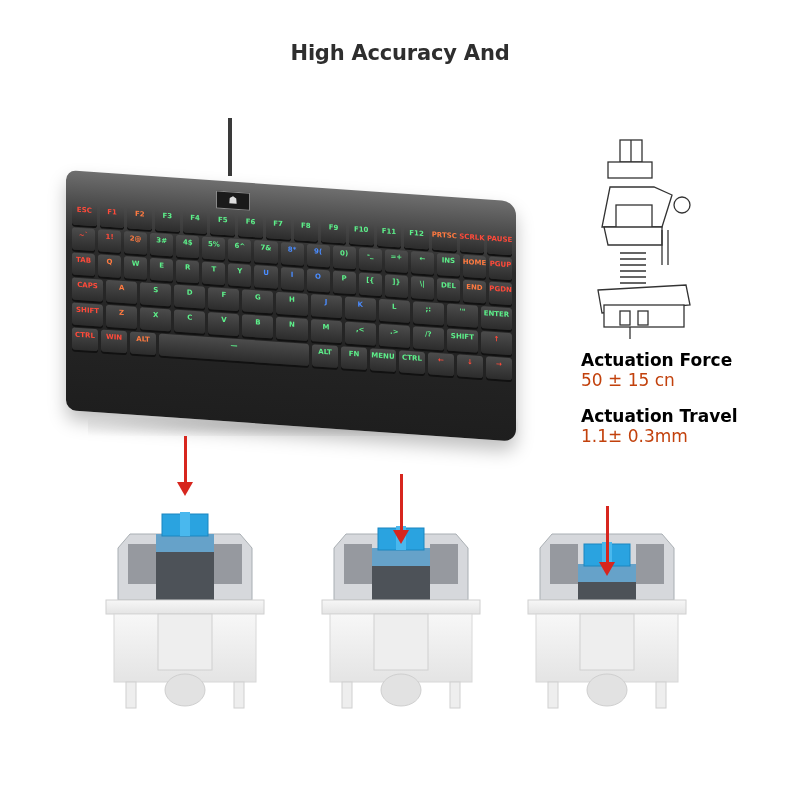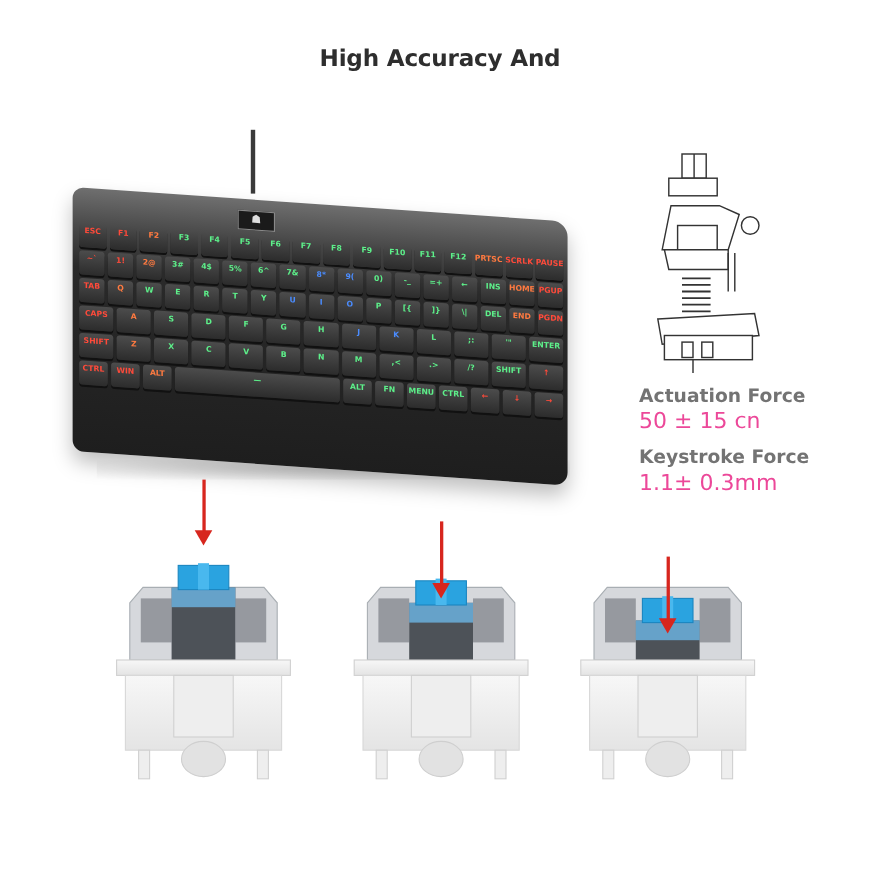--- a/index.html
+++ b/index.html
@@ -21,22 +21,22 @@
   .krow { display: flex; gap: 3px; margin-bottom: 3px; }
   .key { height: 22px; min-width: 20px; background: linear-gradient(180deg,#4c4c4c,#2c2c2c); border-radius: 3px; font-size: 7px; font-weight: bold; display: flex; align-items: flex-start; justify-content: center; padding-top: 3px; box-shadow: 0 2px 0 #111; }
   .g { color: #5df08a; } .r { color: #ff4a3a; } .b { color: #4a8cff; } .o { color: #ff7a40; }
   .space { flex: 0 0 150px; }
   .shadow-floor { position: absolute; left: 30px; top: 300px; width: 430px; height: 18px; background: radial-gradient(ellipse at center, rgba(0,0,0,0.12), rgba(0,0,0,0)); }
 
   
   .explode { position: absolute; left: 590px; top: 135px; width: 110px; height: 205px; }
 
   .spec { position: absolute; left: 581px; }
-  .spec-label { font-weight: bold; font-size: 17px; color: #737373; }
-  .spec-value { font-size: 20px; color: #ec4899; }
+  .spec-label { font-weight: bold; font-size: 17px; color: #000000; }
+  .spec-value { font-size: 17px; color: #c2410c; }
 
   
   .switch { position: absolute; }
   .arrow { position: absolute; width: 0; }
   .arrow .shaft { position: absolute; left: -1px; width: 3px; background: #d7261e; }
   .arrow .head { position: absolute; left: -8px; width: 0; height: 0; border-left: 8px solid transparent; border-right: 8px solid transparent; border-top: 14px solid #d7261e; }
 </style>
 </head>
 <body>
 
@@ -177,21 +177,21 @@
       <rect x="48" y="176" width="10" height="14"></rect>
     <line x1="40" y1="192" x2="40" y2="204"></line>
   </g>
 </svg>
 
 <div class="spec" style="top:350px">
   <div class="spec-label">Actuation Force</div>
   <div class="spec-value">50 ± 15 cn</div>
 </div>
 <div class="spec" style="top:406px">
-  <div class="spec-label">Keystroke Force</div>
+  <div class="spec-label">Actuation Travel</div>
   <div class="spec-value">1.1± 0.3mm</div>
 </div>
 
 <div id="switches">
     <div class="switch" style="left: 100px; top: 500px;">
   <svg width="170" height="215" viewBox="0 0 170 215">
     <defs>
       <linearGradient id="base0" x1="0" y1="0" x2="0" y2="1">
         <stop offset="0" stop-color="#f7f7f7"></stop>
             <stop offset="1" stop-color="#e4e4e4"></stop>

